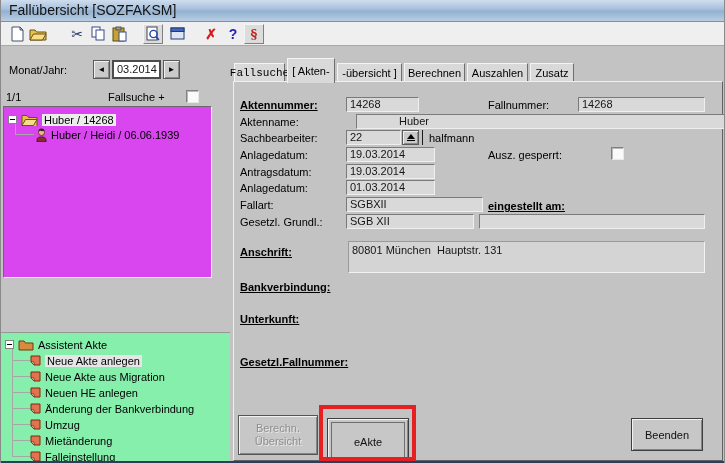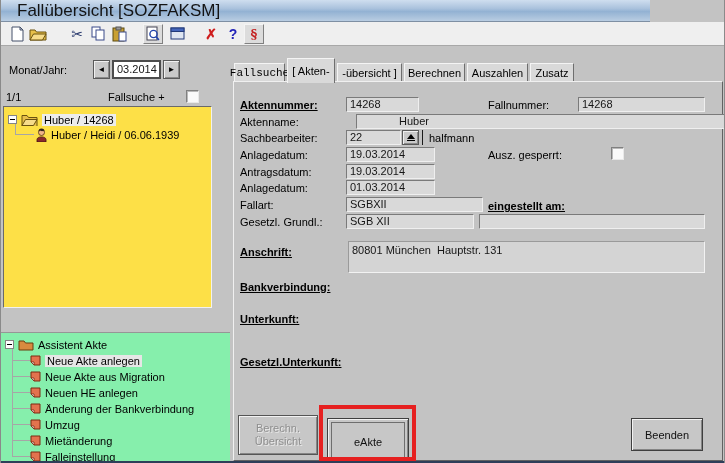--- a/index.html
+++ b/index.html
@@ -4,24 +4,24 @@
 <style>
   * { box-sizing: border-box; margin: 0; padding: 0; }
   html,body { background:#d8d8d8; }
   .window {
     position: relative; width: 725px; height: 463px;
     font-family: "Liberation Sans", sans-serif; background: #c3c3c3;
     overflow: hidden; border-left:1px solid #8a8a8a; border-right:1px solid #8a8a8a;
   }
   
   .titlebar {
-    position:absolute; left:0; top:0; width:649px; height:22px;
+    position:absolute; left:0; top:0; width:725px; height:22px;
     background: linear-gradient(#cfdeef 0%, #aac2dd 40%, #93b2d3 55%, #b9cde2 100%);
     border-bottom:1px solid #7e8fa3;
-    font-size:17px; color:#141414; line-height:21px; padding-left:16px;
+    font-size:14px; color:#141414; line-height:21px; padding-left:8px;
   }
   
   .toolbar {
     position:absolute; left:0; top:22px; width:725px; height:24px;
     background:#efefef; border-bottom:1px solid #a8a8a8;
   }
   .tbi { position:absolute; top:2px; width:20px; height:20px;
          display:flex; align-items:center; justify-content:center; }
   .glyph-cut { font-size:14px; color:#2a3a6e; }
   .glyph-x { font-size:14px; font-weight:bold; color:#cf1d1d; }
@@ -48,22 +48,22 @@
   }
   .wbtn .inner { position:absolute; inset:3px; border:1px solid #6e6e6e; }
   .wbtn.disabled { color:#8f8f8f; text-shadow:1px 1px 0 #eaeaea; flex-direction:column; line-height:13px; border-color:#555; }
   .cb { position:absolute; width:13px; height:13px; background:#fafafa;
         border:1px solid; border-color:#808080 #e9e9e9 #e9e9e9 #808080;
         box-shadow: inset 1px 1px 0 #b9b9b9; }
   .smallbtn { position:absolute; background:#c9c9c9; border:1px solid #5a5a5a;
         box-shadow: inset 1px 1px 0 #f0f0f0, inset -1px -1px 0 #8a8a8a;
         display:flex; align-items:center; justify-content:center; font-size:8px; color:#000; }
   
-  .tree1 { position:absolute; left:2px; top:106px; width:209px; height:202px;
-           background:#fde047; border:1px solid; border-color:#6a6a6a #f1f1f1 #f1f1f1 #6a6a6a; }
+  .tree1 { position:absolute; left:2px; top:106px; width:209px; height:172px;
+           background:#d946ef; border:1px solid; border-color:#6a6a6a #f1f1f1 #f1f1f1 #6a6a6a; }
   .tree2 { position:absolute; left:0; top:332px; width:229px; height:129px;
            background:#86efac; border-top:1px solid #969696; }
   .trow { position:absolute; display:flex; align-items:center; gap:4px;
           font-size:11px; height:15px; white-space:nowrap; color:#000; }
   .exp { width:9px; height:9px; background:#fff; border:1px solid #848484; position:relative; flex:0 0 auto; }
   .exp::after { content:''; position:absolute; left:1px; right:1px; top:3px; height:1px; background:#000; }
   .hl { background:#ececec; padding:0 2px; }
   .hl2 { background:#e6e6e6; padding:0 2px; }
   .conn { position:absolute; background:#a6a6a6; }
   
@@ -293,21 +293,21 @@
 
   <div class="lb" style="left:239px; top:216px;">Gesetzl. Grundl.:</div>
   <div class="fld" style="left:345px; top:214px; width:128px;">SGB XII</div>
   <div class="fld" style="left:478px; top:214px; width:226px;"></div>
 
   <div class="lb b" style="left:239px; top:246px;">Anschrift:</div>
   <div class="fld multi" style="left:347px; top:241px; width:357px; line-height:14px; padding-top:1px;">80801 München  Hauptstr. 131</div>
 
   <div class="lb b" style="left:239px; top:281px;">Bankverbindung:</div>
   <div class="lb b" style="left:239px; top:313px;">Unterkunft:</div>
-  <div class="lb b" style="left:239px; top:356px;">Gesetzl.Unterkunft:</div>
+  <div class="lb b" style="left:239px; top:356px;">Gesetzl.Fallnummer:</div>
 
   <div class="wbtn disabled" style="left:237px; top:415px; width:80px; height:40px;">
     <span>Berechn.</span>
     <span>Übersicht</span>
   </div>
   <div class="wbtn" style="left:326px; top:418px; width:82px; height:47px;">
     <span class="inner"></span>
     <span>eAkte</span>
   </div>
   <div class="wbtn" style="left:630px; top:418px; width:72px; height:33px;">

